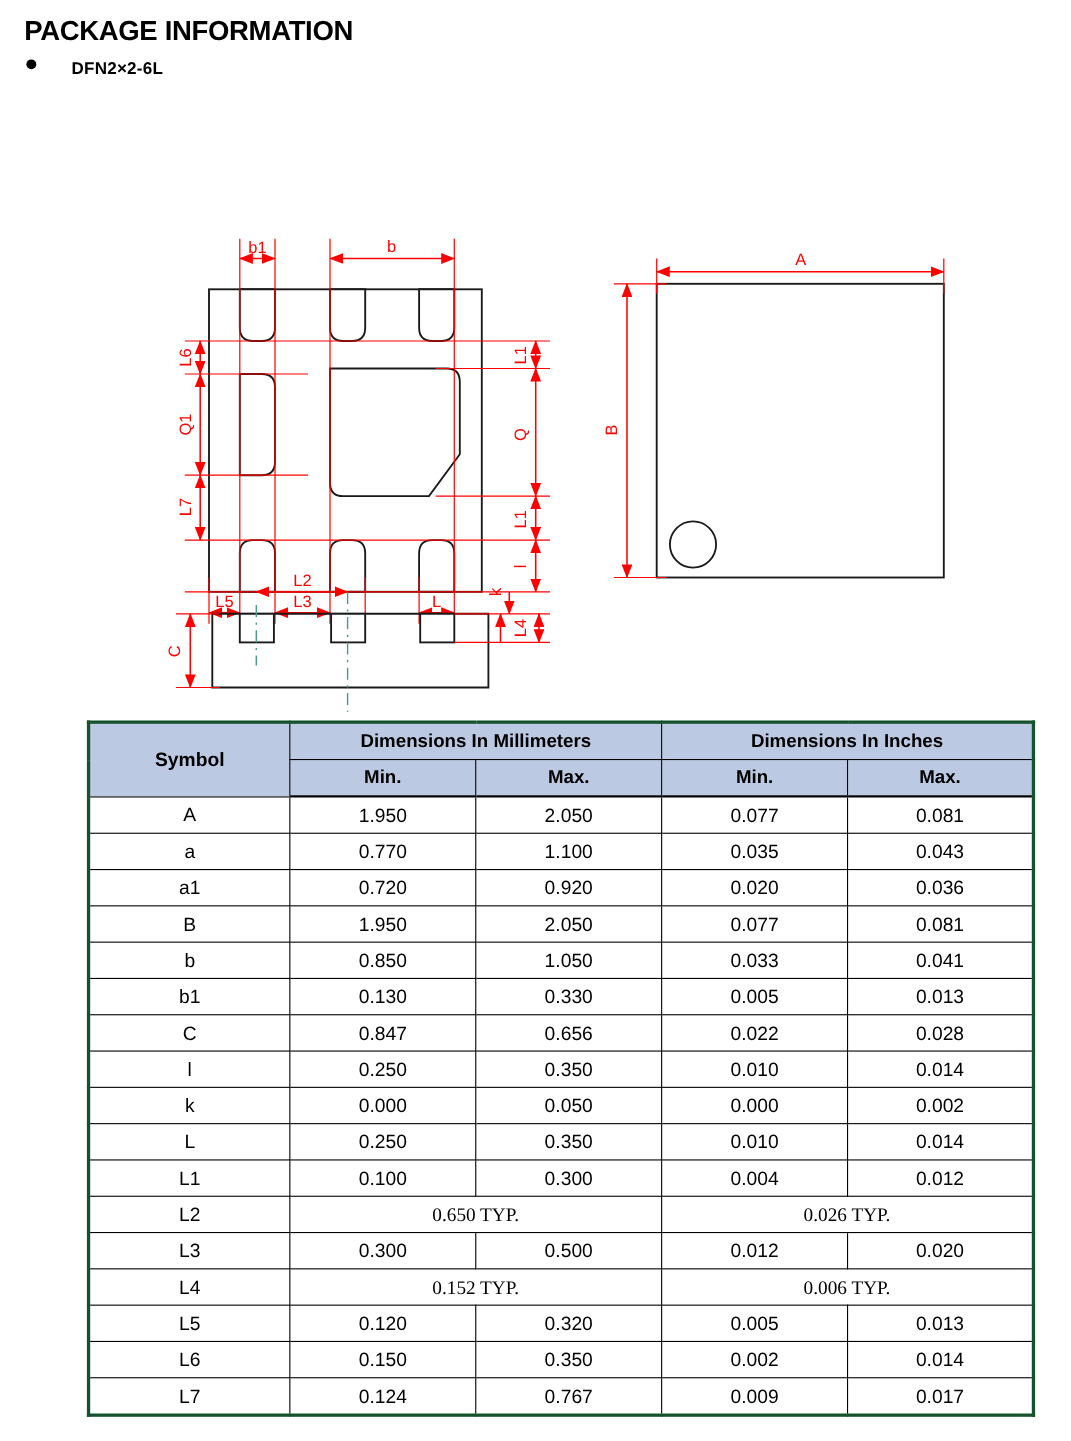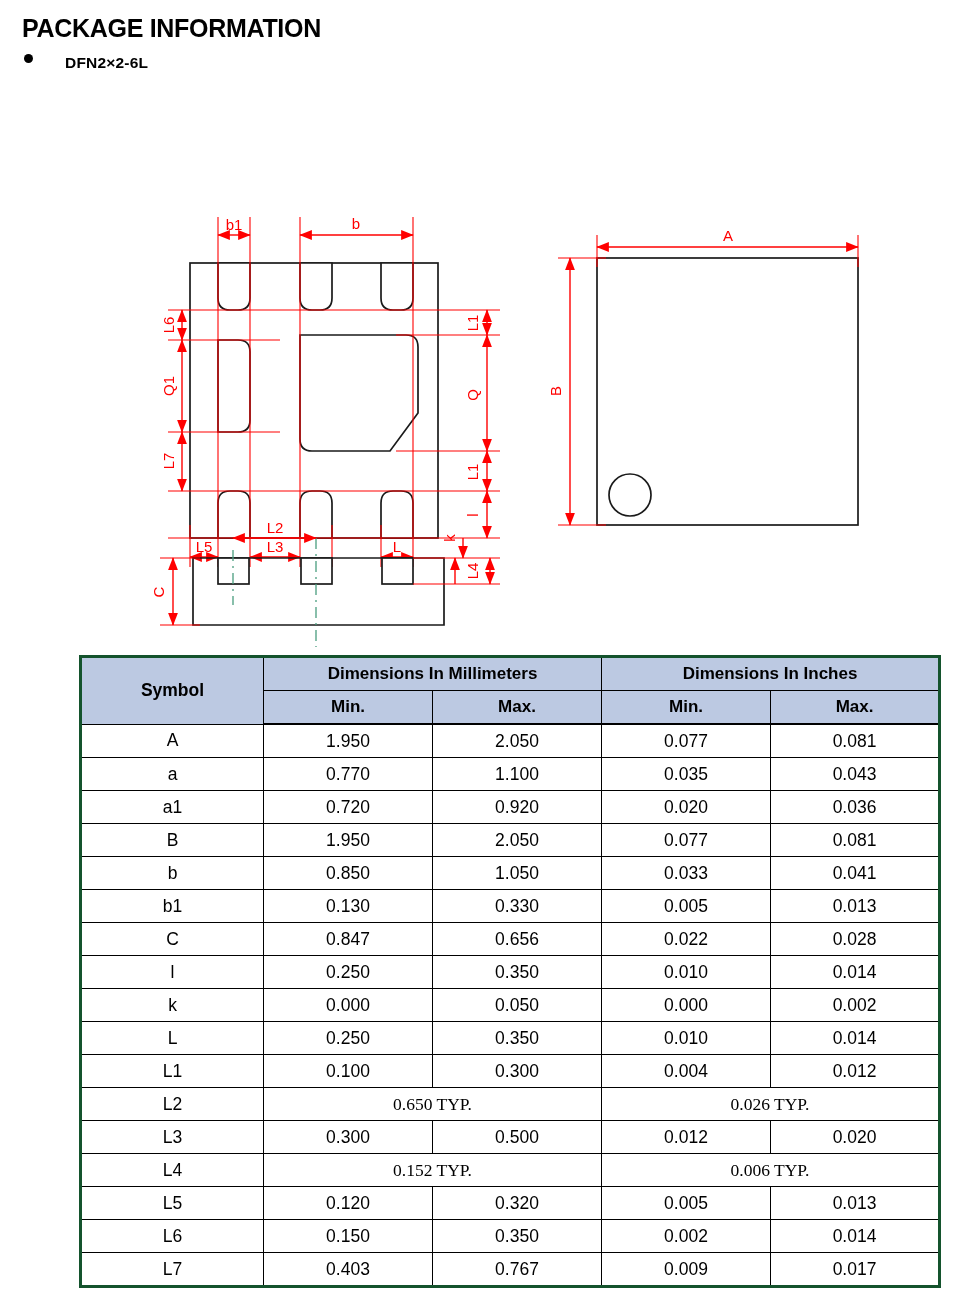--- a/index.html
+++ b/index.html
@@ -380,20 +380,20 @@
         </tr>
         <tr>
           <td class="sym-cell">L6</td>
           <td>0.150</td>
           <td>0.350</td>
           <td>0.002</td>
           <td>0.014</td>
         </tr>
         <tr>
           <td class="sym-cell">L7</td>
-          <td>0.403</td>
+          <td>0.124</td>
           <td>0.767</td>
           <td>0.009</td>
           <td>0.017</td>
         </tr>
       </tbody>
   </table>
 </div>
 
 </body></html>

